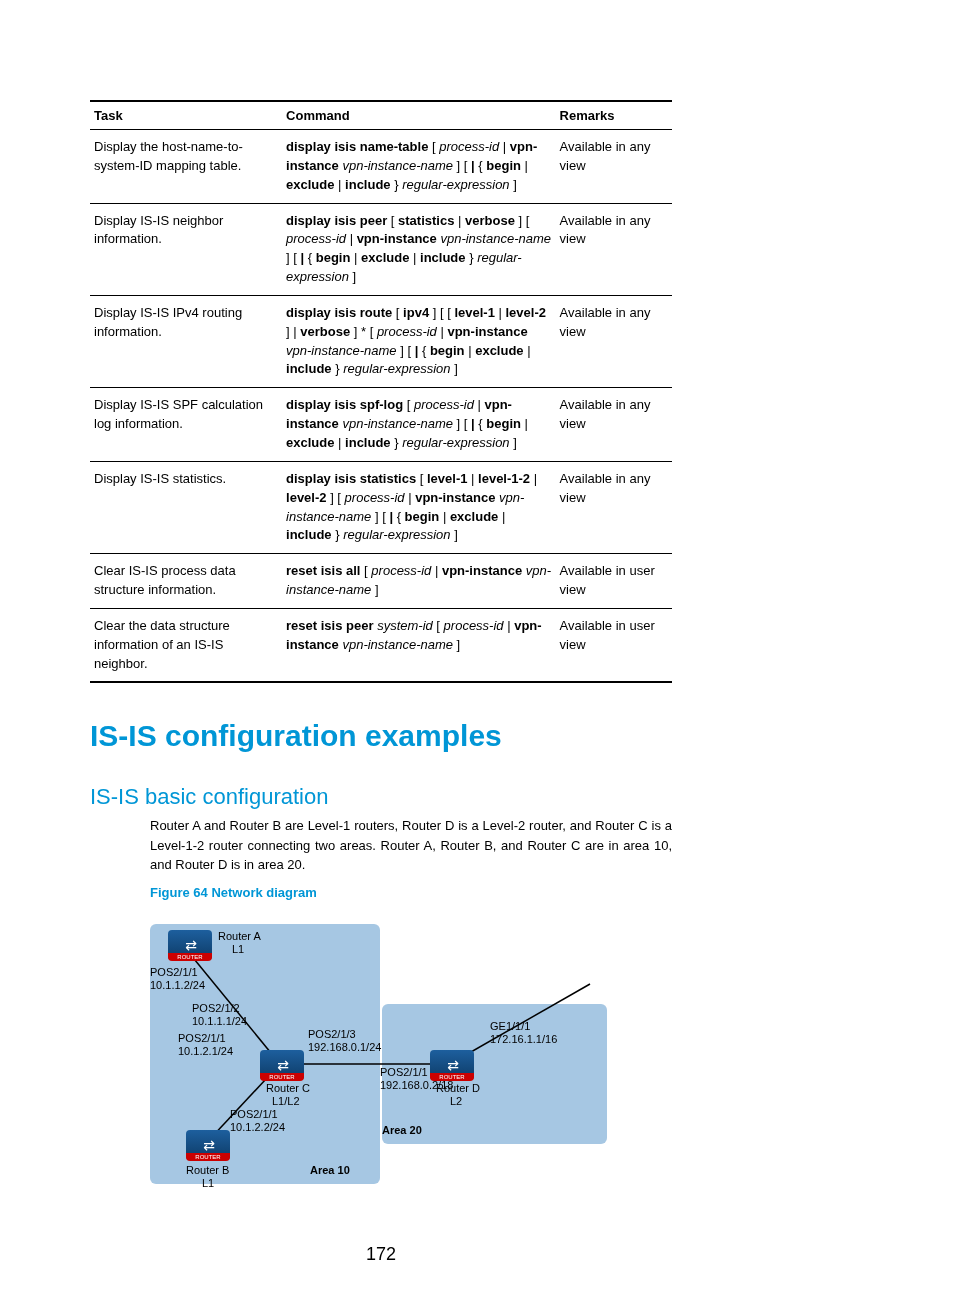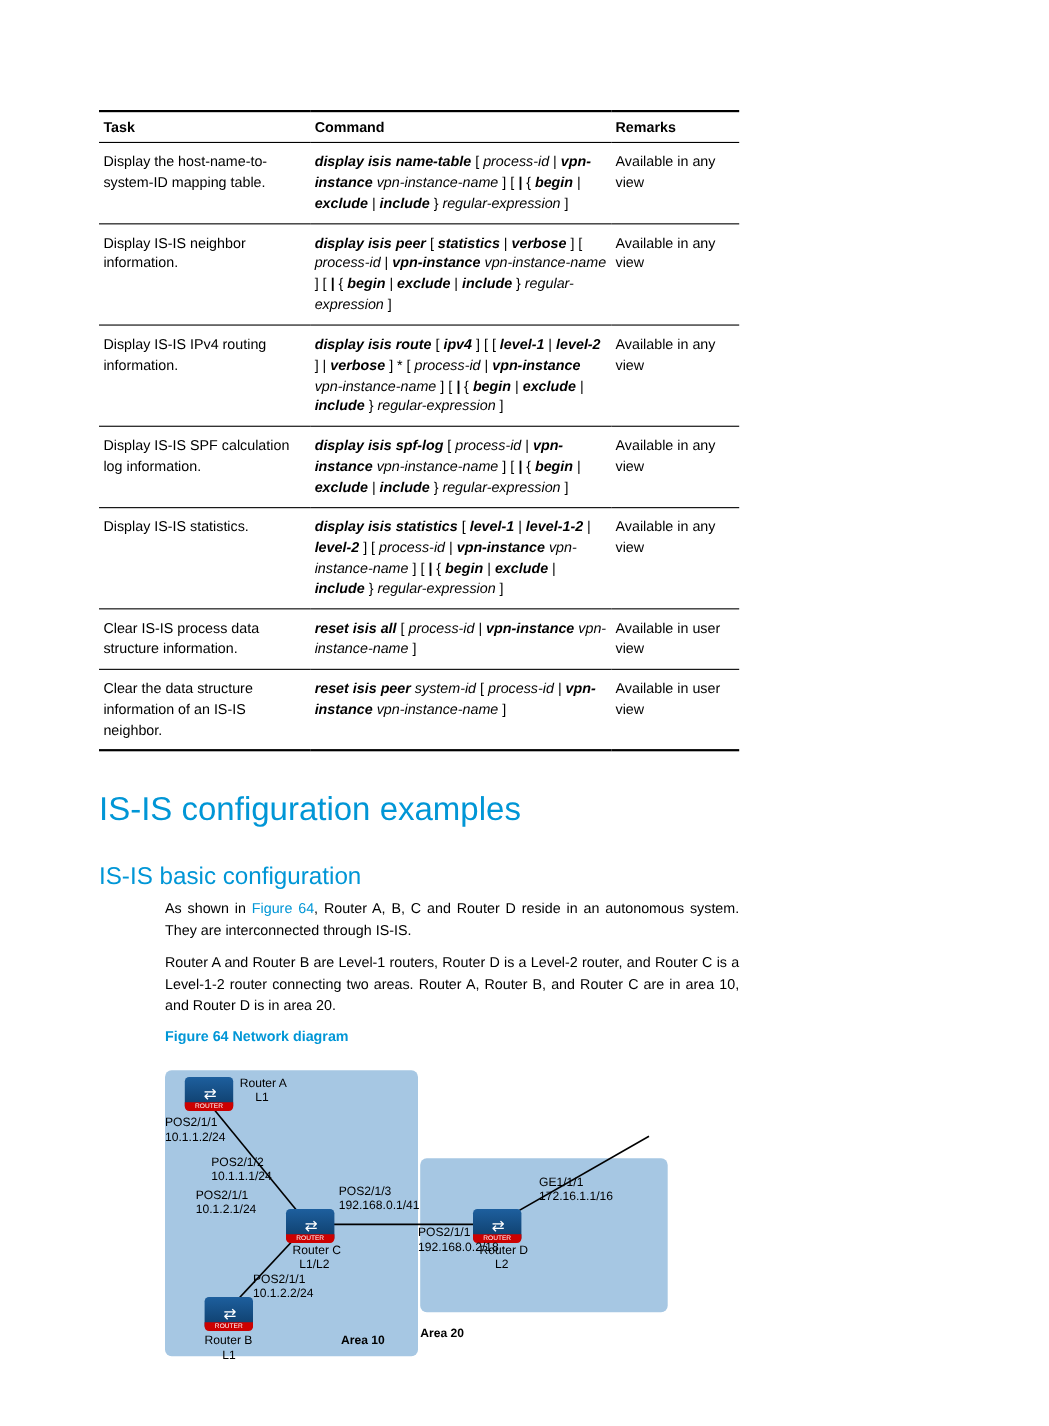--- a/index.html
+++ b/index.html
@@ -33,25 +33,25 @@
     padding: 8px 4px;
     vertical-align: top;
     line-height: 1.45;
   }
   table.cmd-table tr:last-child td {
     border-bottom: 2px solid #000;
   }
   .col-task { width: 33%; }
   .col-cmd  { width: 47%; }
   .col-rem  { width: 20%; }
-  .b { font-weight: bold; font-style: italic; }
+  .b { font-weight: bold; }
   .i { font-style: italic; }
   h1.section {
     font-size: 30px;
-    font-weight: normal;
+    font-weight: bold;
     color: #0096d6;
     margin: 36px 0 10px 0;
   }
   h2.sub {
     font-size: 22px;
     font-weight: normal;
     color: #0096d6;
     margin: 31px 0 6px 0;
   }
   h3.req {
@@ -179,23 +179,20 @@
           <td>Clear the data structure information of an IS-IS neighbor.</td>
           <td><span class="b">reset isis peer</span><span> </span><span class="i">system-id</span><span> [ </span><span class="i">process-id</span><span> | </span><span class="b">vpn-instance</span><span> </span><span class="i">vpn-instance-name</span><span> ]</span></td>
           <td>Available in user view</td>
         </tr>
       </tbody>
   </table>
 
   <h1 class="section">IS-IS configuration examples</h1>
   <h2 class="sub">IS-IS basic configuration</h2>
 
-  <p class="body-text" style="margin-left:60px;">
-    <span>As shown in </span><span class="fig-link">Figure 64</span><span>, Router A, B, C and Router D reside in an autonomous system. They are interconnected through IS-IS.</span>
-  </p>
   <p class="body-text" style="margin-left:60px;">Router A and Router B are Level-1 routers, Router D is a Level-2 router, and Router C is a Level-1-2 router connecting two areas. Router A, Router B, and Router C are in area 10, and Router D is in area 20.</p>
 
   <div class="fig-caption" style="margin-left:60px;">Figure 64 Network diagram</div>
 
   <div class="diagram" style="margin-left:60px;">
 
     <div class="area-box" style="left:0; top:0; width:230px; height:260px;"></div>
     <div class="area-box" style="left:232px; top:80px; width:225px; height:140px;"></div>
 
     <svg class="wires">
@@ -211,36 +208,36 @@
       </div>
     <div class="d-text" style="left:68px; top:6px;"><span>Router A</span><br><span style="margin-left:14px;">L1</span></div>
     <div class="d-text" style="left:0px; top:42px;"><span>POS2/1/1</span><br><span>10.1.1.2/24</span></div>
 
     <div class="router-icon" style="left:110px; top:126px;">
         <span class="arrows">⇄</span>
         <div class="tag">ROUTER</div>
       </div>
     <div class="d-text" style="left:42px; top:78px;"><span>POS2/1/2</span><br><span>10.1.1.1/24</span></div>
     <div class="d-text" style="left:28px; top:108px;"><span>POS2/1/1</span><br><span>10.1.2.1/24</span></div>
-    <div class="d-text" style="left:158px; top:104px;"><span>POS2/1/3</span><br><span>192.168.0.1/41</span></div>
+    <div class="d-text" style="left:158px; top:104px;"><span>POS2/1/3</span><br><span>192.168.0.1/24</span></div>
     <div class="d-text" style="left:116px; top:158px;"><span>Router C</span><br><span style="margin-left:6px;">L1/L2</span></div>
 
     <div class="router-icon" style="left:36px; top:206px;">
         <span class="arrows">⇄</span>
         <div class="tag">ROUTER</div>
       </div>
     <div class="d-text" style="left:80px; top:184px;"><span>POS2/1/1</span><br><span>10.1.2.2/24</span></div>
     <div class="d-text" style="left:36px; top:240px;"><span>Router B</span><br><span style="margin-left:16px;">L1</span></div>
 
     <div class="router-icon" style="left:280px; top:126px;">
         <span class="arrows">⇄</span>
         <div class="tag">ROUTER</div>
       </div>
     <div class="d-text" style="left:230px; top:142px;"><span>POS2/1/1</span><br><span>192.168.0.2/18</span></div>
     <div class="d-text" style="left:340px; top:96px;"><span>GE1/1/1</span><br><span>172.16.1.1/16</span></div>
     <div class="d-text" style="left:286px; top:158px;"><span>Router D</span><br><span style="margin-left:14px;">L2</span></div>
 
     <div class="d-text d-label" style="left:160px; top:240px;">Area 10</div>
-    <div class="d-text d-label" style="left:232px; top:200px;margin-top:33px;">Area 20</div>
+    <div class="d-text d-label" style="left:232px; top:200px;">Area 20</div>
   </div>
 
   <div class="pagenum">172</div>
 </div>
 
 </body></html>

